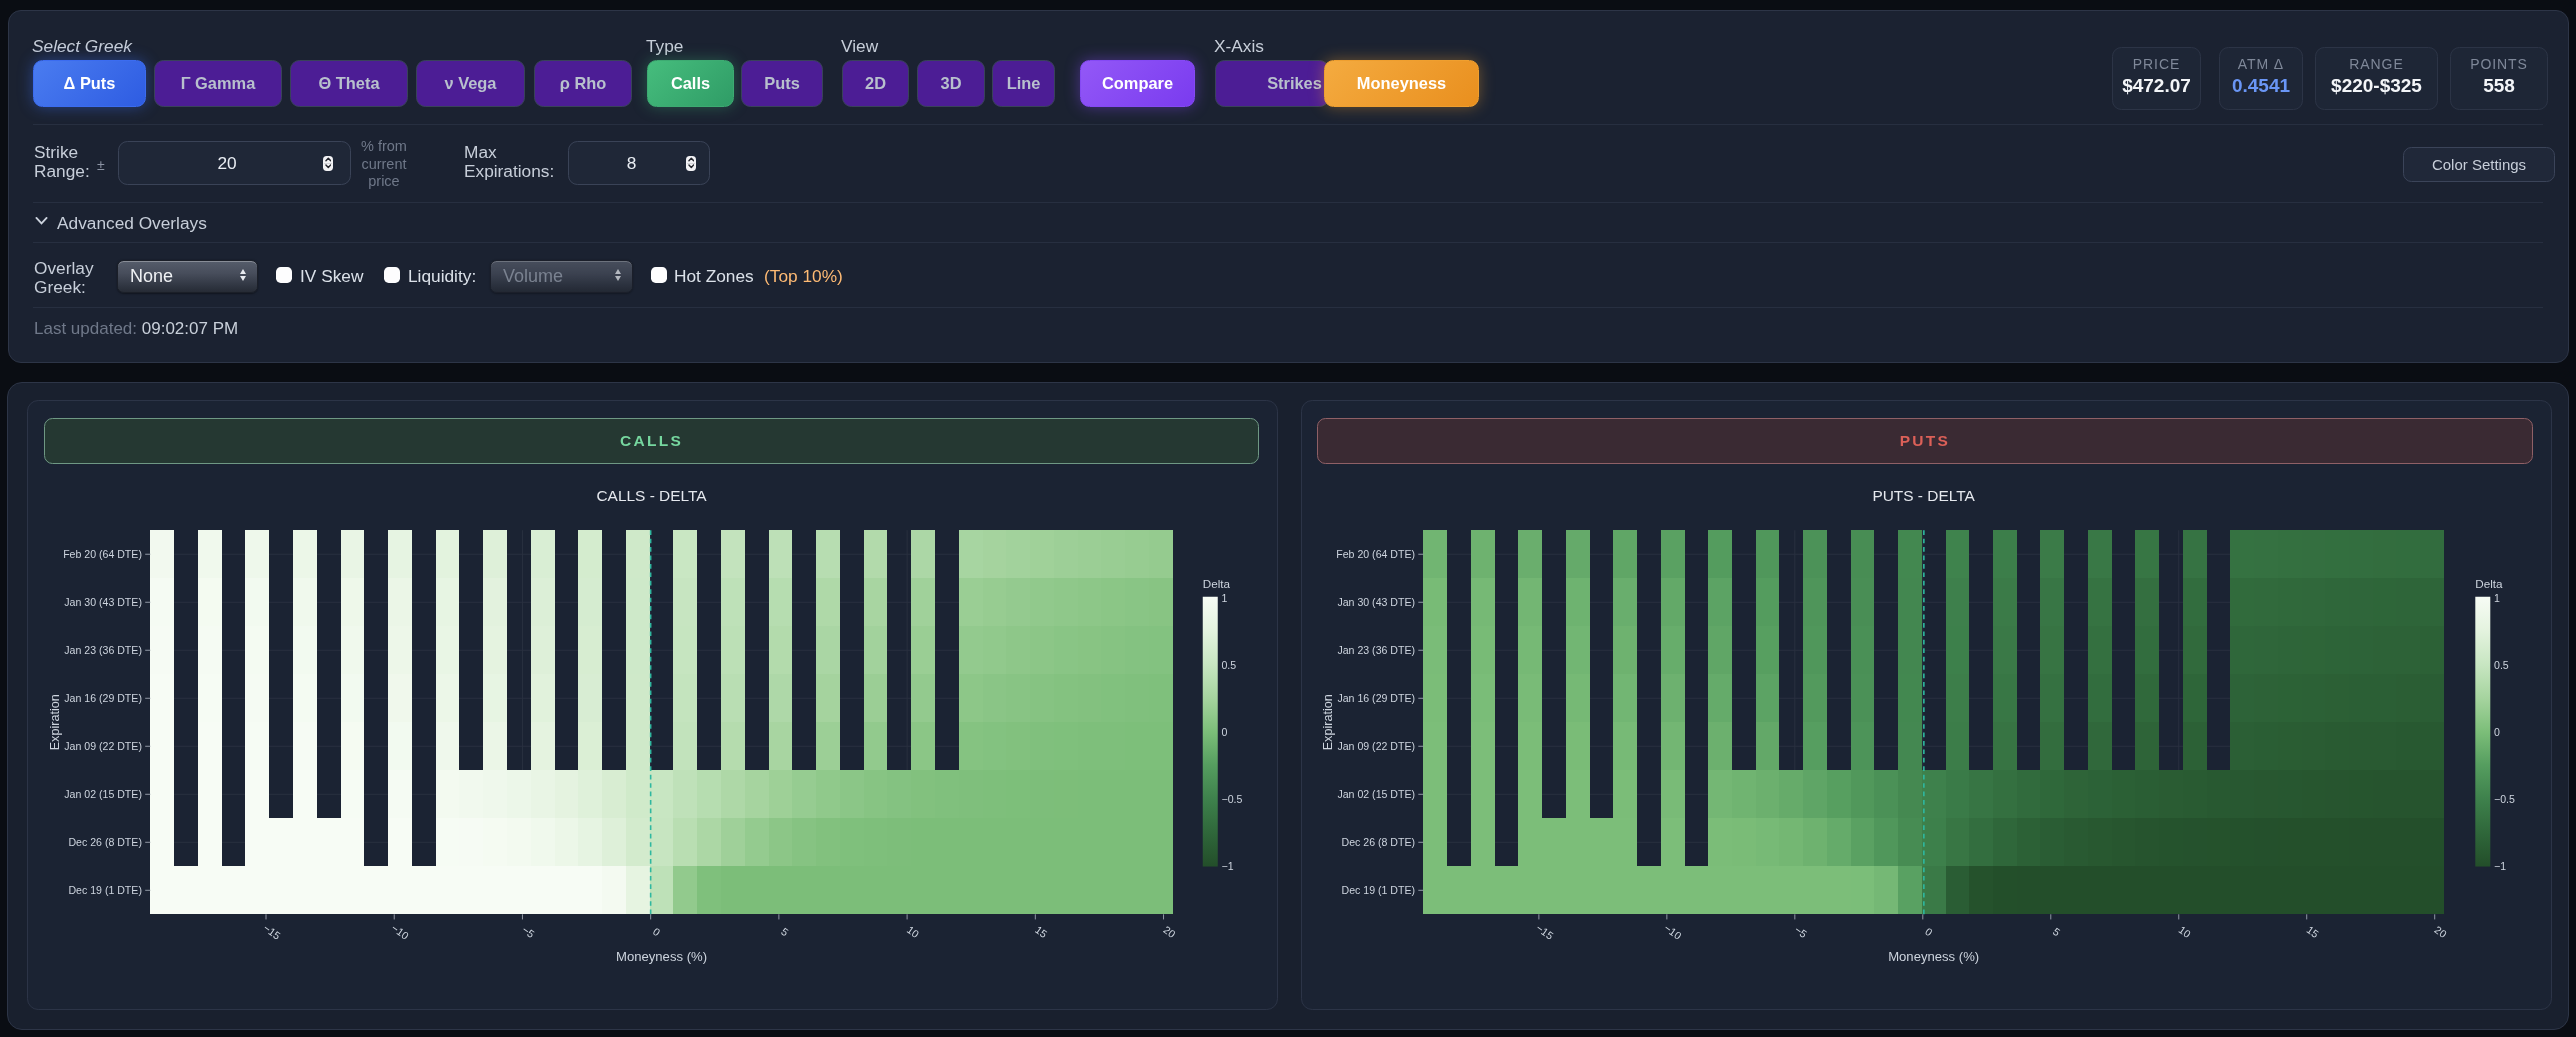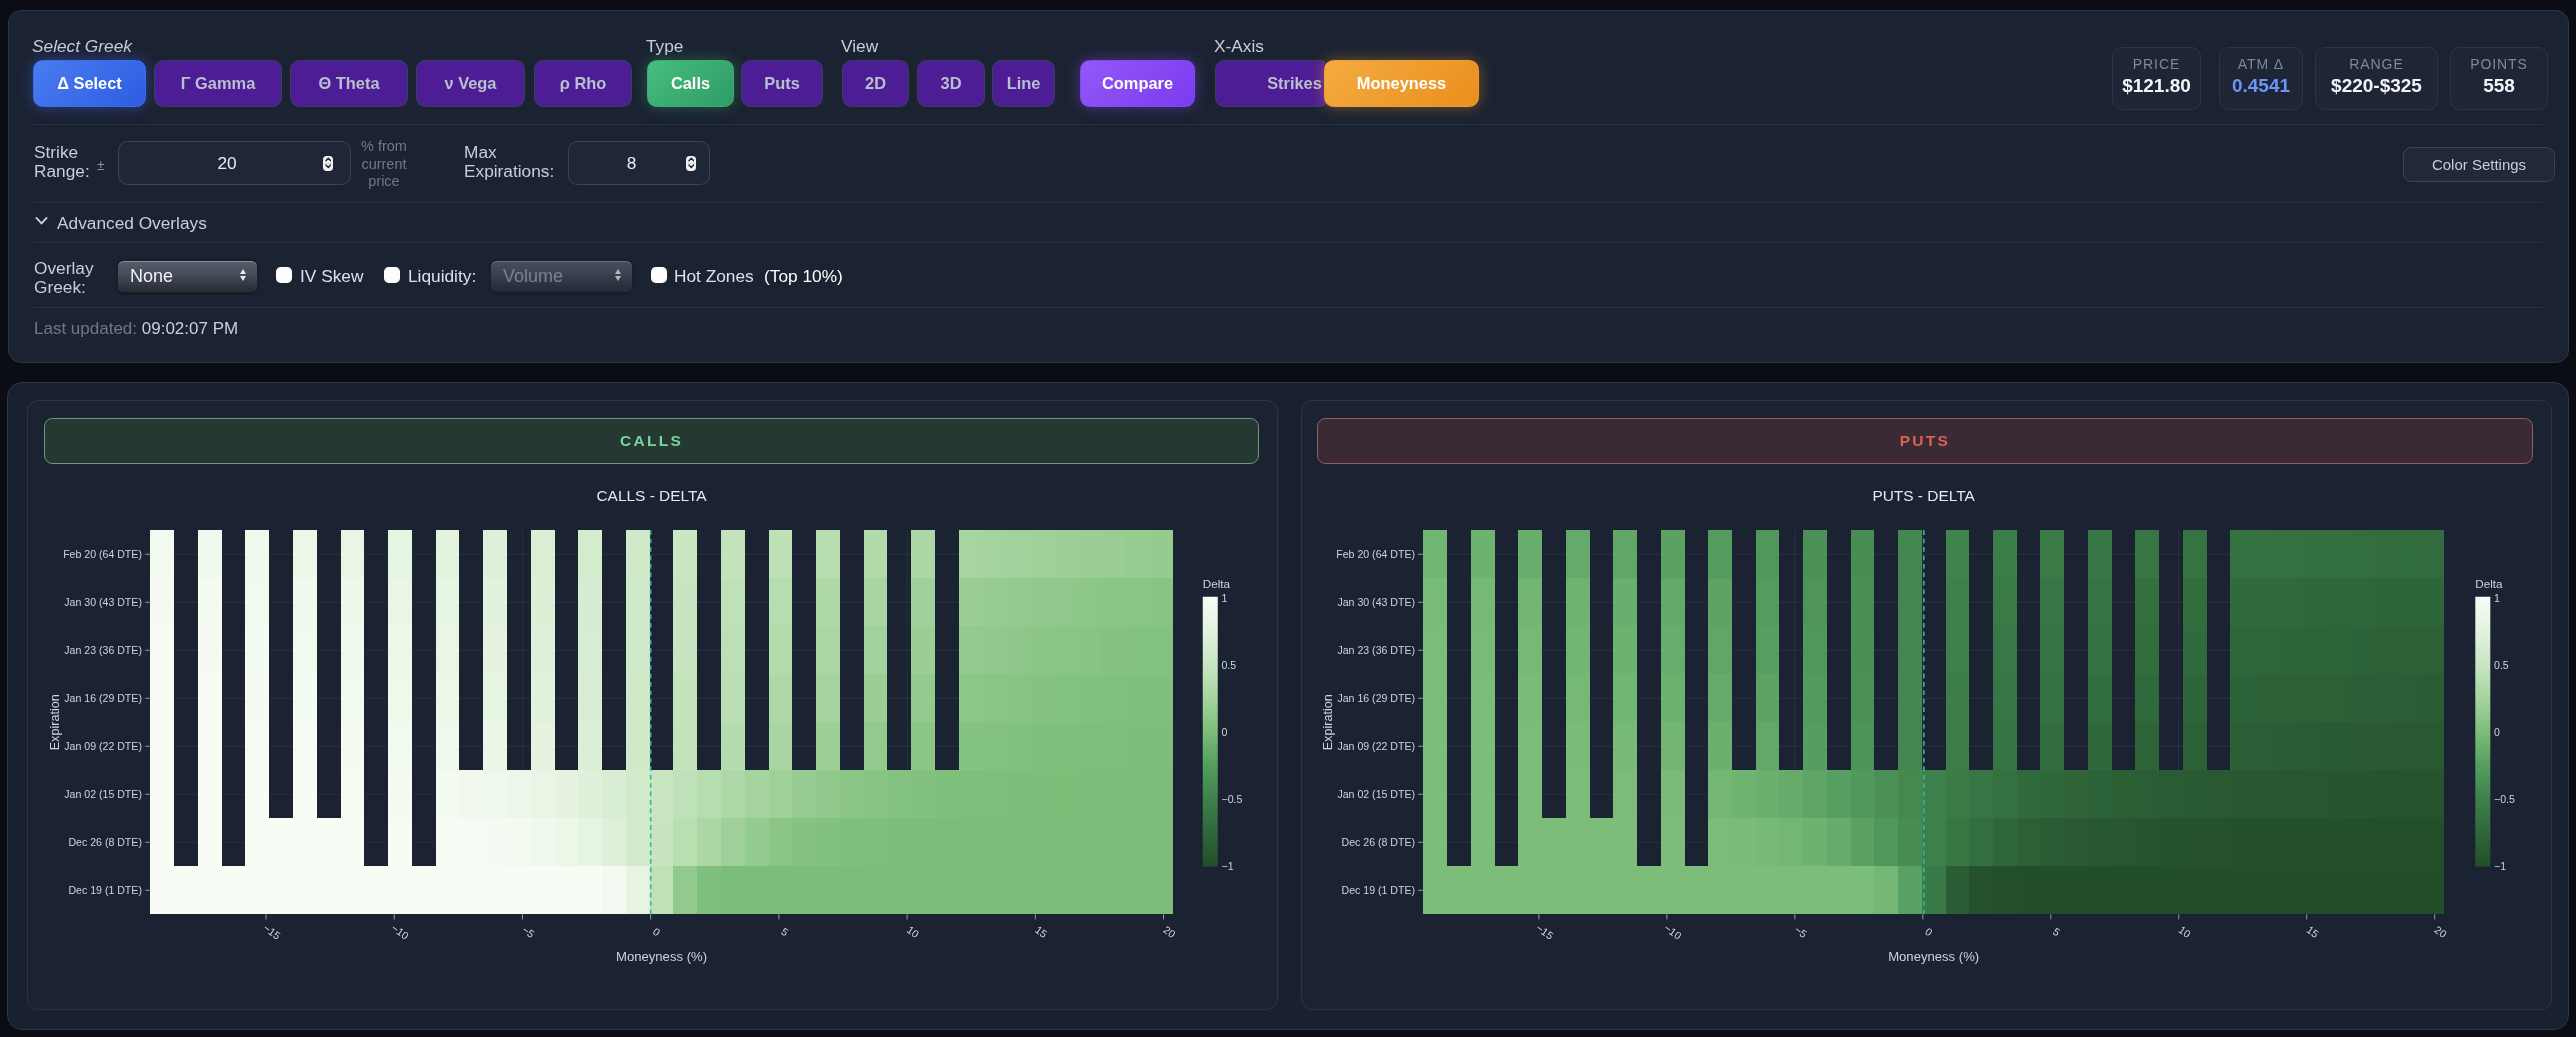--- a/index.html
+++ b/index.html
@@ -29,37 +29,37 @@
 </head>
 <body>
 
 <div class="panel" style="left:7.5px; top:10.3px; width:2561px; height:353px;"></div>
 
 <div class="lbl" style="left:32px; top:36px;font-style:italic;">Select Greek</div>
 <div class="lbl" style="left:646px; top:36px;">Type</div>
 <div class="lbl" style="left:841px; top:36px;">View</div>
 <div class="lbl" style="left:1214px; top:36px;">X-Axis</div>
 
-<div class="btn" style="left:33px; width:113px; background:linear-gradient(135deg,#4a7cf0,#2e5ce2); border-color:#3b6cf0; color:#fff; box-shadow:0 0 15px rgba(59,108,240,0.45);">Δ Select</div>
+<div class="btn" style="left:33px; width:113px; background:linear-gradient(135deg,#4a7cf0,#2e5ce2); border-color:#3b6cf0; color:#fff; box-shadow:0 0 15px rgba(59,108,240,0.45);">Δ Puts</div>
 <div class="btn" style="left:154px; width:128px;">Γ Gamma</div>
 <div class="btn" style="left:290px; width:118px;">Θ Theta</div>
 <div class="btn" style="left:416px; width:109px;">ν Vega</div>
 <div class="btn" style="left:534px; width:98px;">ρ Rho</div>
 <div class="btn" style="left:647px; width:87px; background:linear-gradient(135deg,#46bd7d,#2f9c66); border-color:#3dab72; color:#fff; box-shadow:0 0 15px rgba(61,171,114,0.4);">Calls</div>
 <div class="btn" style="left:741px; width:82px;">Puts</div>
 <div class="btn" style="left:842px; width:67px;">2D</div>
 <div class="btn" style="left:917px; width:68px;">3D</div>
 <div class="btn" style="left:992px; width:63px;">Line</div>
 <div class="btn" style="left:1080px; width:115px; background:linear-gradient(135deg,#9358f7,#7a3bef); border-color:#8549f4; color:#fff; box-shadow:0 0 15px rgba(133,73,244,0.45);">Compare</div>
 <div class="btn" style="left:1215px; width:114px;padding-left:45px;">Strikes</div>
 <div class="btn" style="left:1324px; width:155px; background:linear-gradient(135deg,#f4ab40,#e98f1e); border-color:#ef9f2f; color:#fff; box-shadow:0 0 15px rgba(239,159,47,0.4);">Moneyness</div>
 
 <div class="statbox" style="left:2112px; width:89px;">
     <div class="sl">PRICE</div>
-    <div class="sv">$121.80</div>
+    <div class="sv">$472.07</div>
   </div>
 <div class="statbox" style="left:2219px; width:84px;">
     <div class="sl">ATM Δ</div>
     <div class="sv" style="color:#6a96f5;">0.4541</div>
   </div>
 <div class="statbox" style="left:2315px; width:123px;">
     <div class="sl">RANGE</div>
     <div class="sv">$220-$325</div>
   </div>
 <div class="statbox" style="left:2450px; width:98px;">
@@ -110,21 +110,21 @@
 <div class="cbox" style="left:276px;"></div>
 <div class="cblbl" style="left:300px;">IV Skew</div>
 <div class="cbox" style="left:384px;"></div>
 <div class="cblbl" style="left:408px;">Liquidity:</div>
 <div class="sel" style="left:490px; width:143px; opacity:0.75; color:#9aa2b0;">Volume<span class="selarr">
       <i class="up"></i>
       <i class="dn"></i>
     </span></div>
 <div class="cbox" style="left:651px;"></div>
 <div class="cblbl" style="left:674px;">Hot Zones</div>
-<div class="cblbl" style="left:764px; font-weight:400; color:#ffffff; font-size:17.3px;text-align:right;">(Top 10%)</div>
+<div class="cblbl" style="left:764px; font-weight:400; color:#fdba74; font-size:17.3px;text-align:right;">(Top 10%)</div>
 
 <div class="divider" style="top:307px;"></div>
 
 <div class="glabel grey" style="left:34px; top:319px; font-size:17px;">Last updated: <span style="color:#c9d0da;">09:02:07 PM</span></div>
 
 <div class="panel" style="left:6.6px; top:382px; width:2562px; height:648px; background:#19202e; border-radius:15px;"></div>
 <div class="panel" style="left:27px; top:400px; width:1251px; height:610px; background:#1b2333; border:1.4px solid #2c3447; border-radius:11.2px;"></div>
 <div class="panel" style="left:1301px; top:400px; width:1251px; height:610px; background:#1b2333; border:1.4px solid #2c3447; border-radius:11.2px;"></div>
 
 <div class="hdrbar" style="left:44px; width:1215px; background:#253832; border:1.4px solid #6f9884; color:#76d79f;">CALLS</div>

